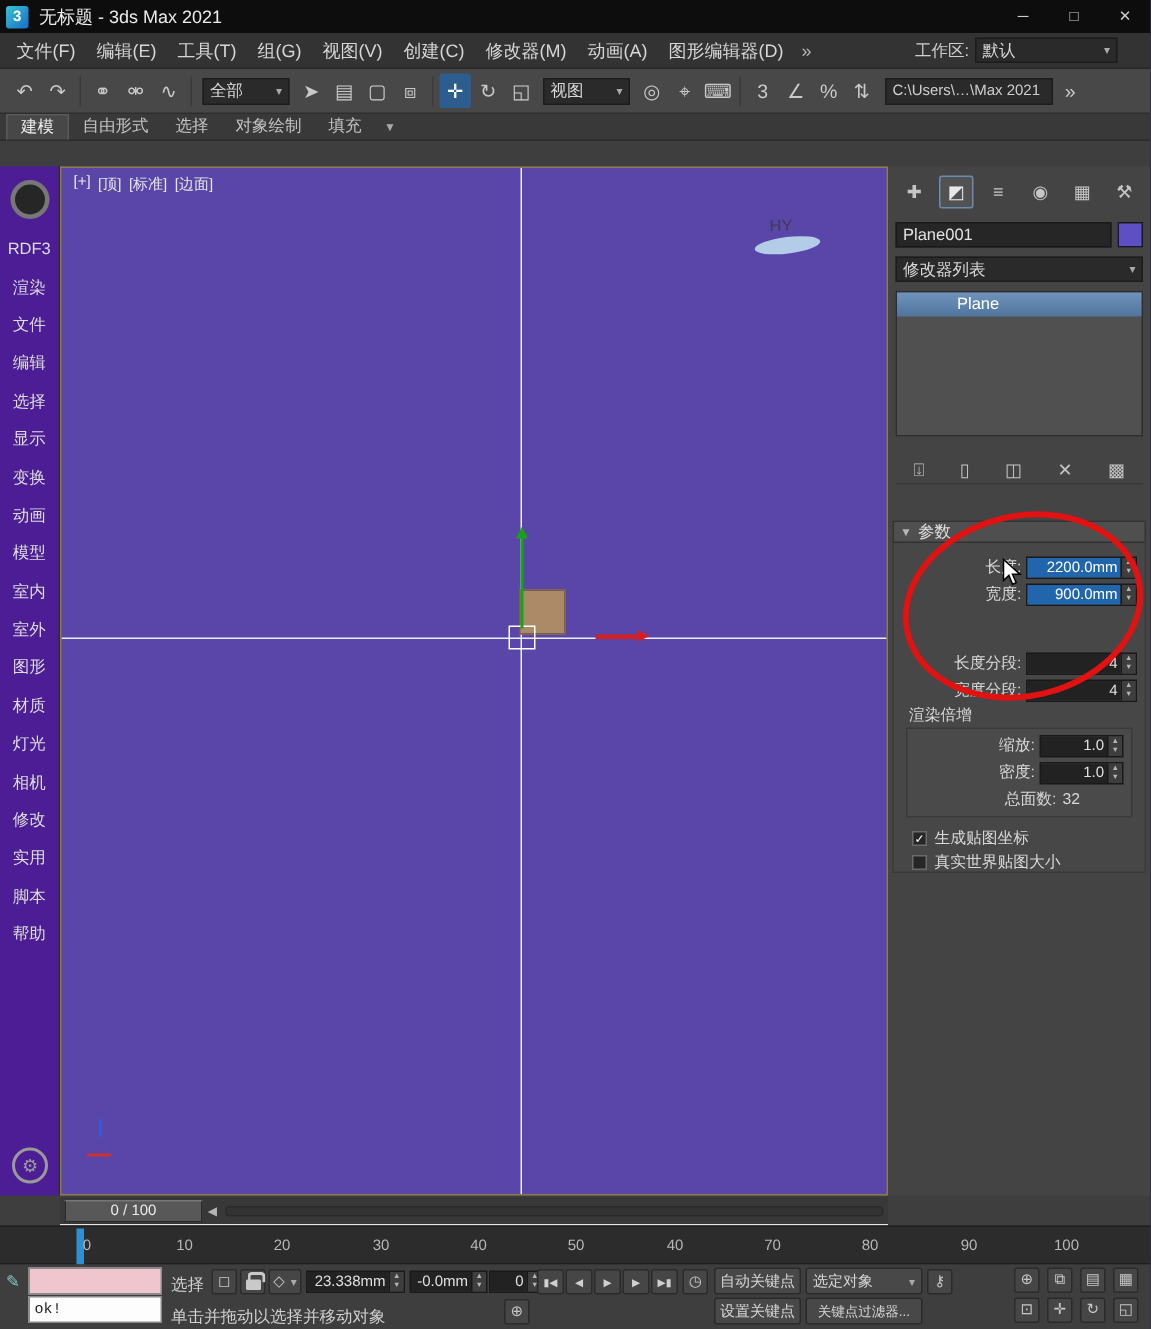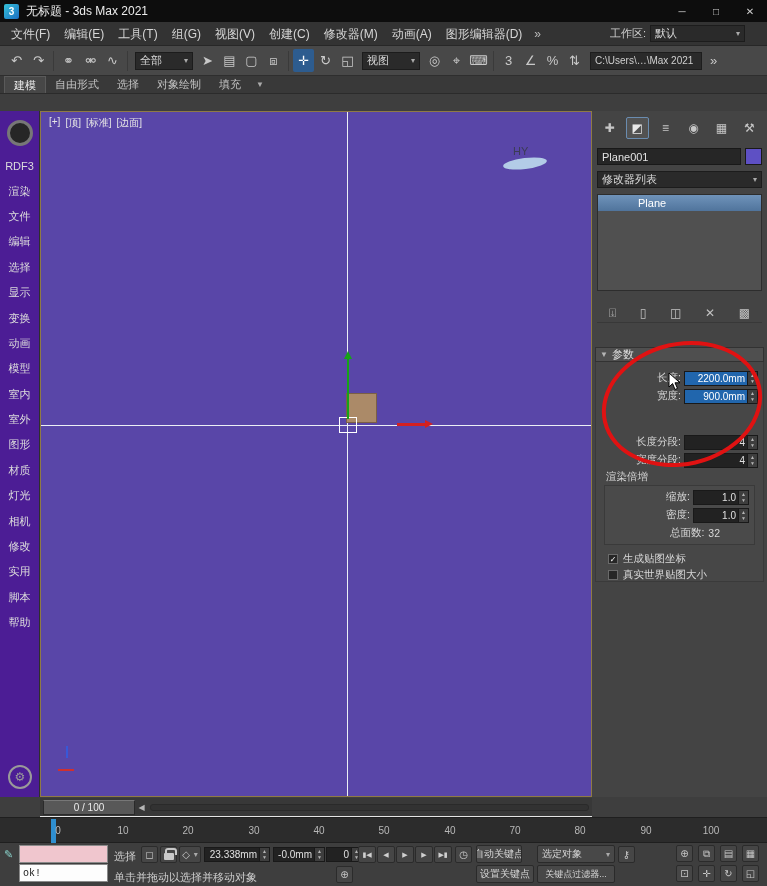--- a/index.html
+++ b/index.html
@@ -417,21 +417,21 @@
 
     <div class="transport">
       <span class="trbtn">▮◀</span>
       <span class="trbtn">◀</span>
       <span class="trbtn">▶</span>
       <span class="trbtn">▶</span>
       <span class="trbtn">▶▮</span>
     </div>
     <span class="sbicon" style="left:455px;top:3px">◷</span>
 
-    <span class="sbbtn" style="left:476px;top:2px;width:46px">自动关键点</span>
+    <span class="sbbtn" style="left:476px;top:2px;width:58px">自动关键点</span>
     <span class="sbbtn" style="left:537px;top:2px;width:78px;justify-content:space-between;padding:0 4px">
       <span>选定对象</span>
       <span class="caret">▾</span>
     </span>
     <span class="sbbtn" style="left:476px;top:22px;width:58px">设置关键点</span>
     <span class="sbbtn" style="left:537px;top:22px;width:78px;font-size:9px">关键点过滤器...</span>
     <span class="sbicon" style="left:618px;top:3px">⚷</span>
 
     <span class="promptline">单击并拖动以选择并移动对象</span>
     <span class="sbicon" style="left:336px;top:23px">⊕</span>

